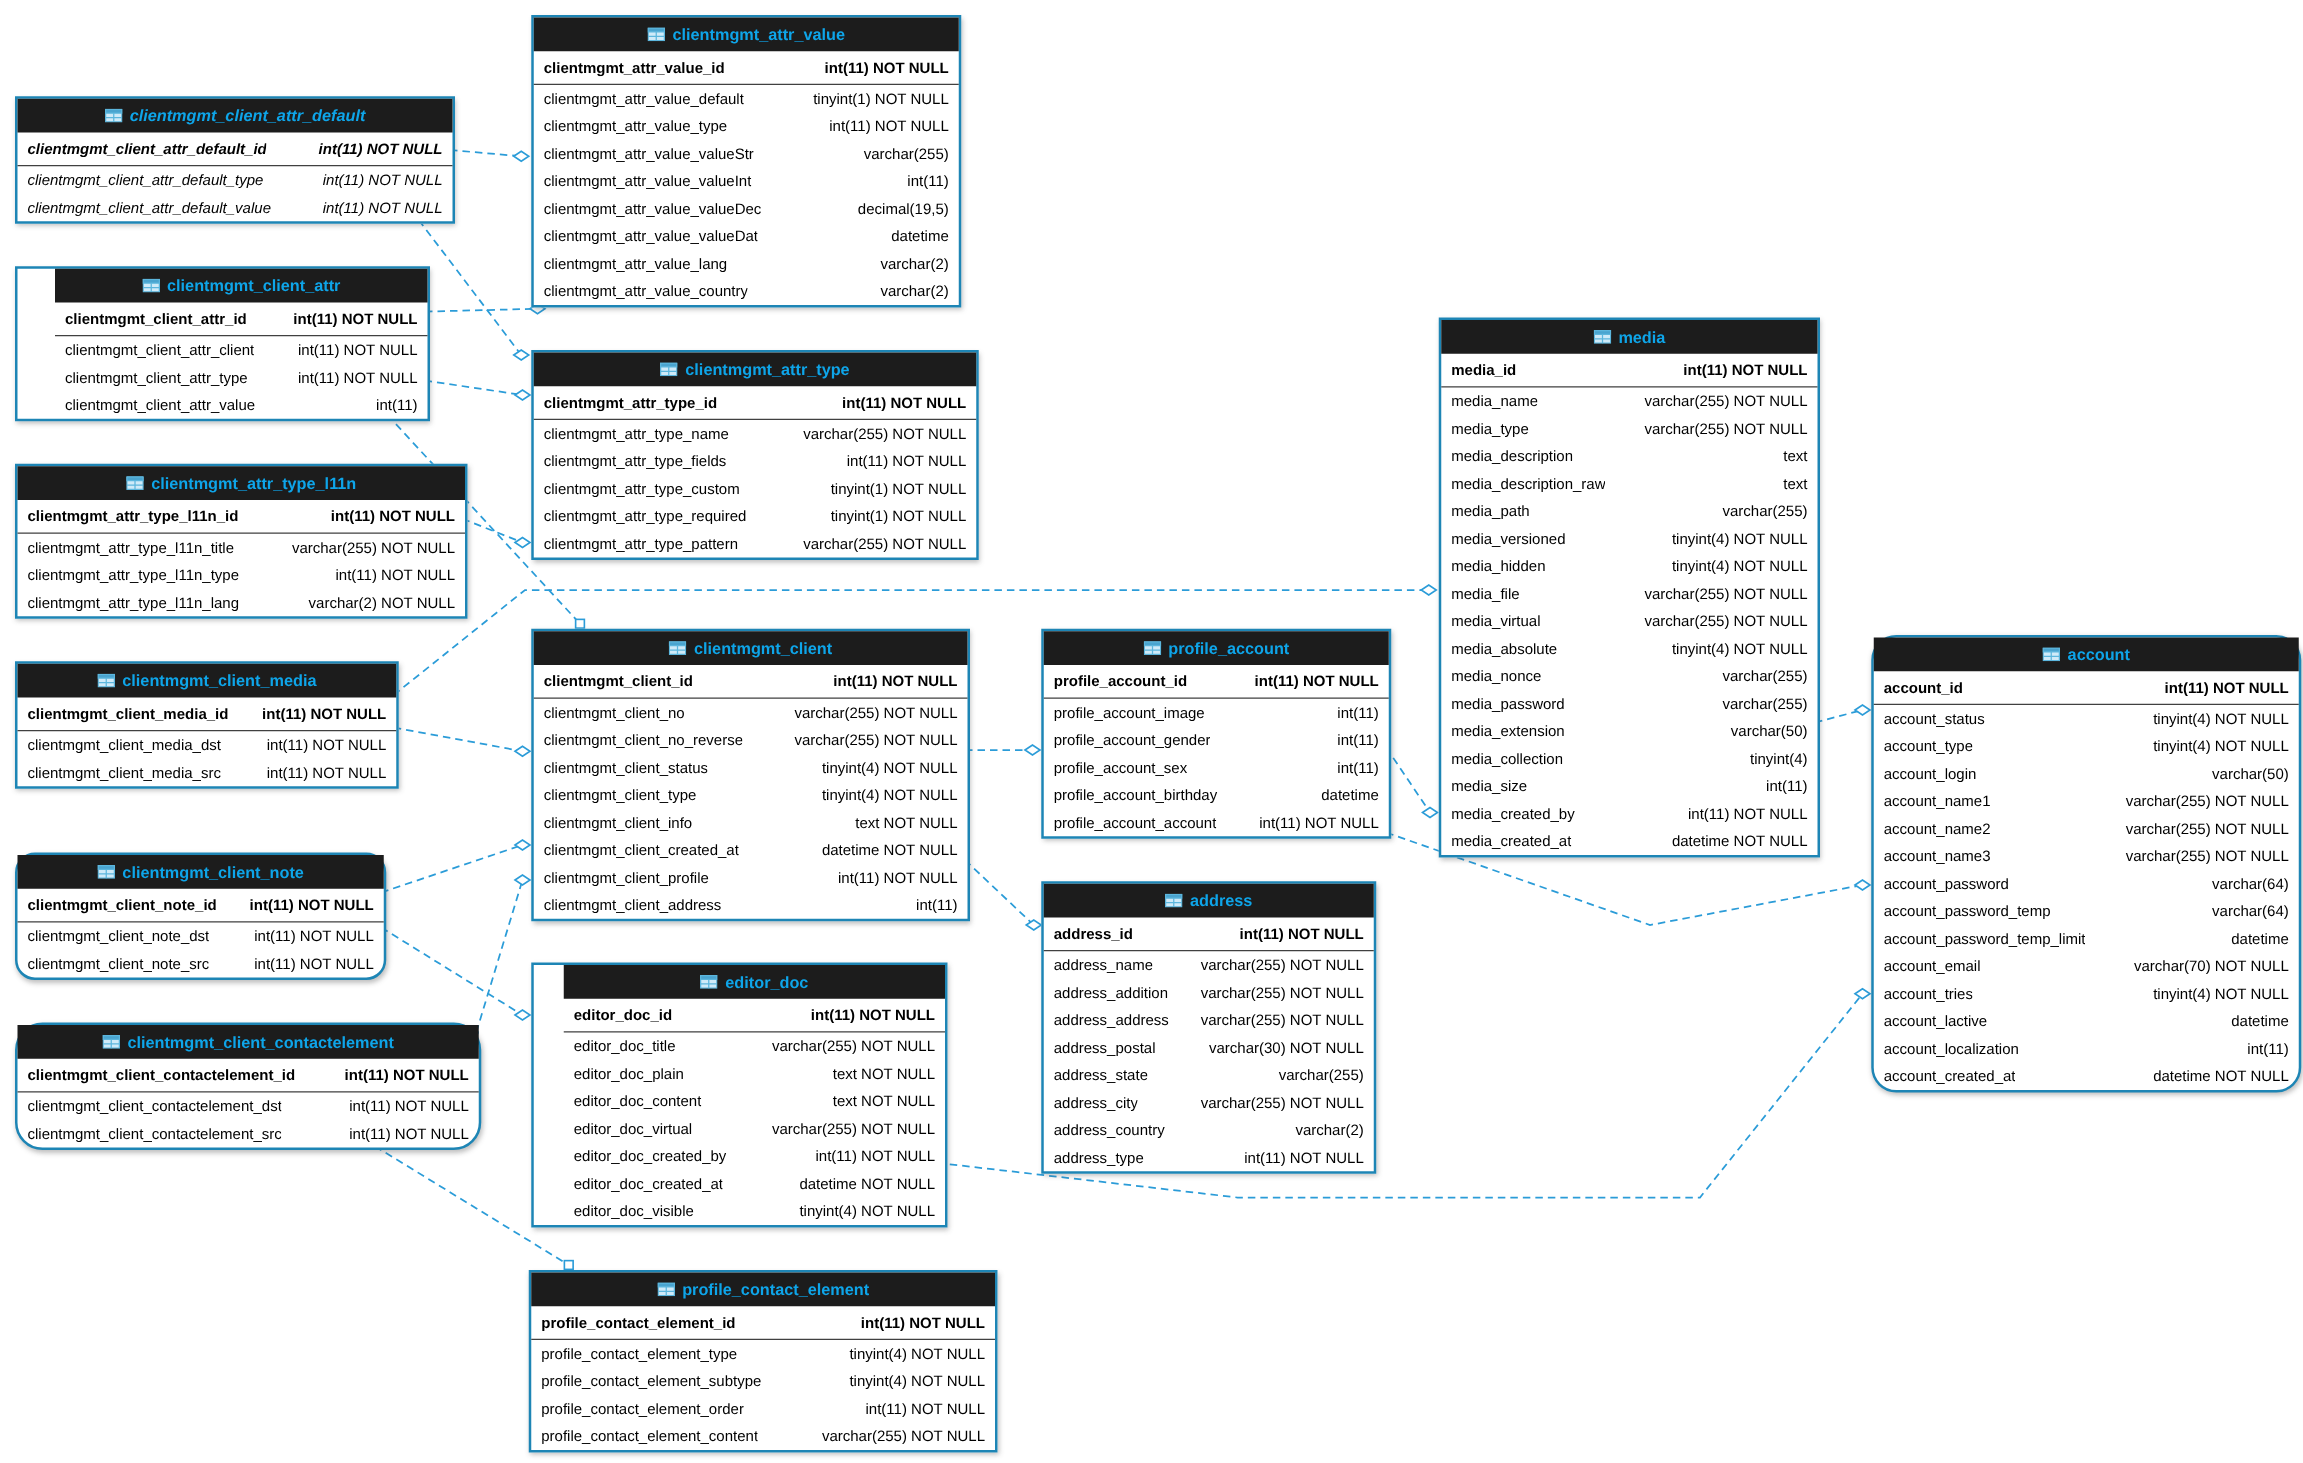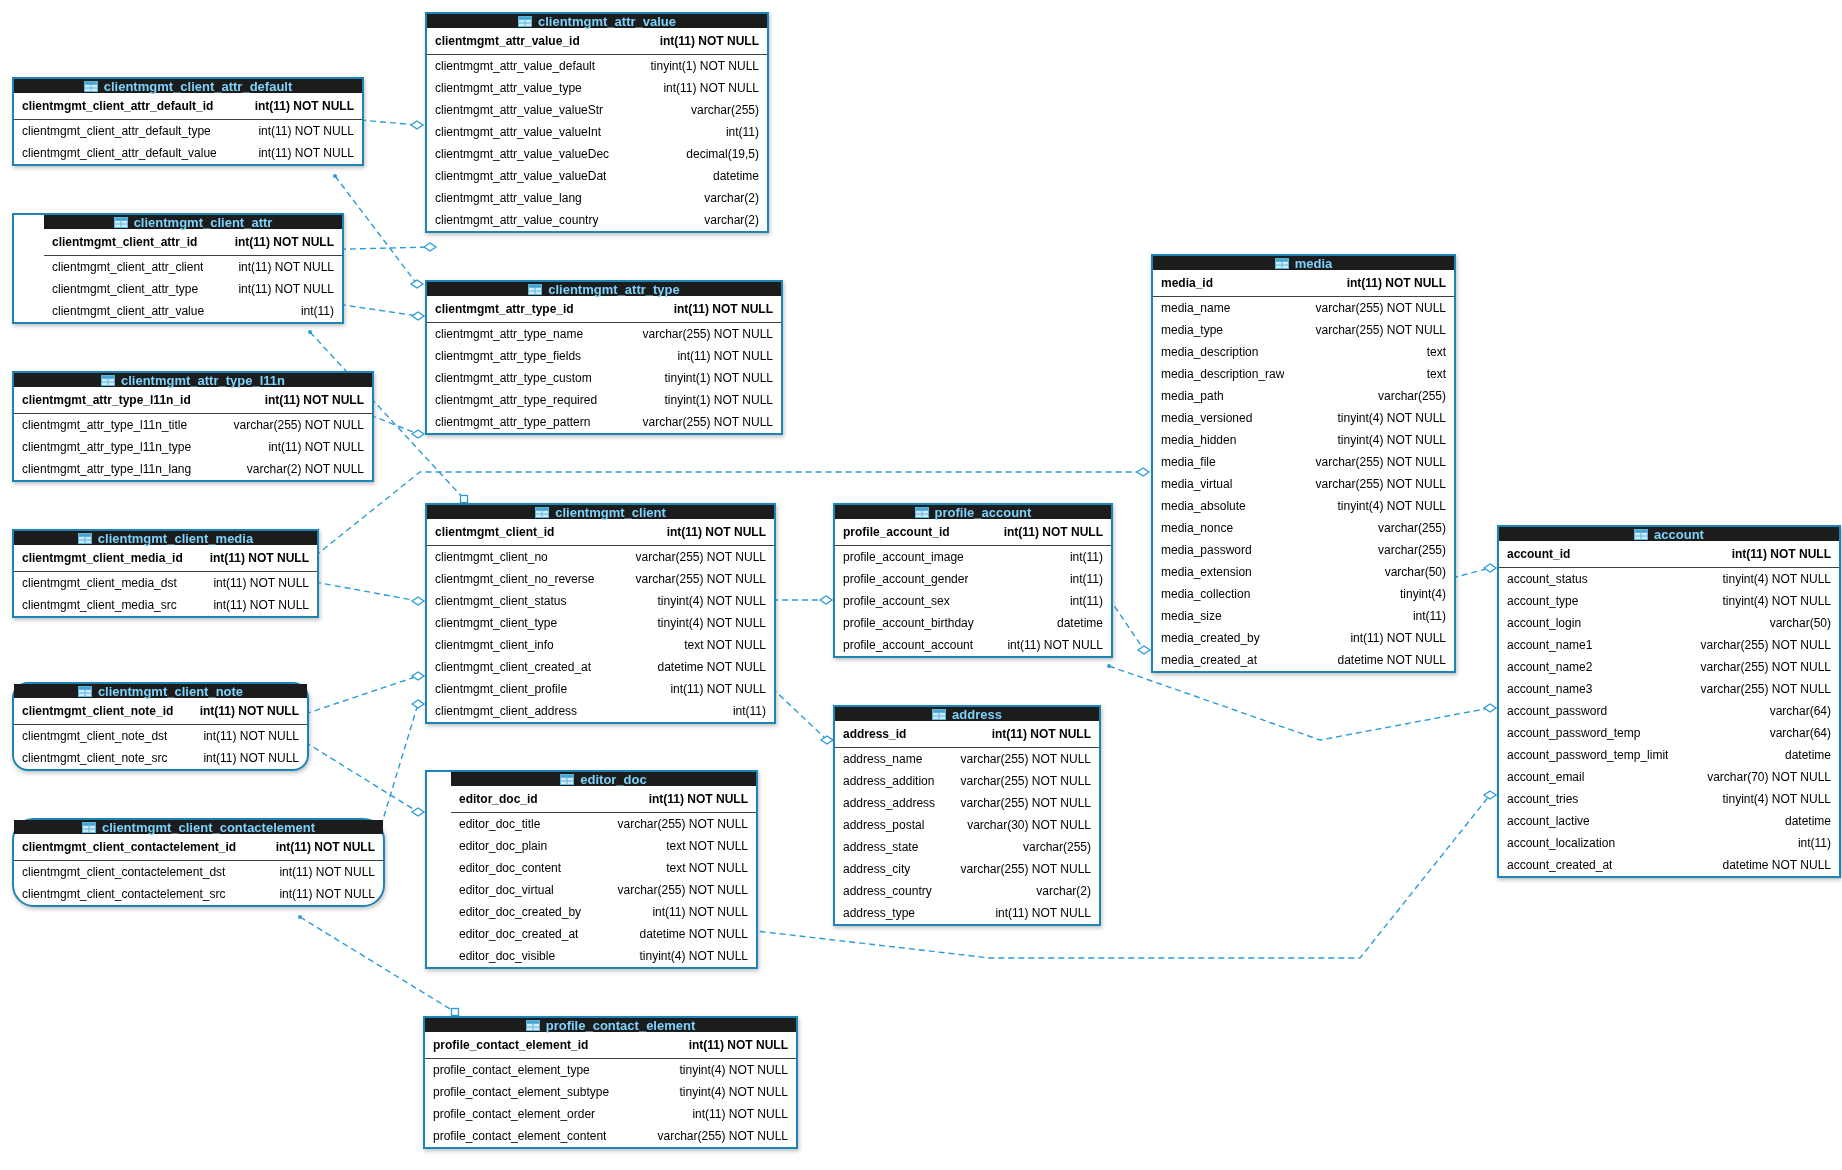--- a/index.html
+++ b/index.html
@@ -11,21 +11,21 @@
   #canvas{position:absolute;inset:0;width:1842px;height:1170px}
   #connections{position:absolute;left:0;top:0}
   .conn{fill:none;stroke:#2b9cd8;stroke-width:1.4;stroke-dasharray:6 4}
   .conn-dot{fill:#2b9cd8}
   .conn-marker{fill:#ffffff;stroke:#2b9cd8;stroke-width:1.3}
   .table-card{
     position:absolute;background:#ffffff;border:2px solid #1d85b5;
     box-shadow:1px 2px 4px rgba(70,70,70,.35);
   }
   .table-header{
-    height:14px;background:#1c1c1c;color:#7dd3fc;
+    height:27px;background:#1c1c1c;color:#0ea5e9;
     display:flex;align-items:center;justify-content:center;gap:6px;
     font-size:13px;font-weight:bold;
   }
   .table-icon{display:inline-flex;align-items:center;line-height:0}
   .col-row{
     display:flex;justify-content:space-between;align-items:center;gap:12px;
     height:22px;padding:0 8px;font-size:12px;color:#000;white-space:nowrap;
   }
   .col-row.pk{height:26px;font-weight:bold;border-bottom:1px solid #404040}
   .col-name{overflow:hidden}
@@ -169,21 +169,21 @@
       </div>
       <div class="col-row">
         <span class="col-name">clientmgmt_attr_value_lang</span>
         <span class="col-type">varchar(2)</span>
       </div>
       <div class="col-row">
         <span class="col-name">clientmgmt_attr_value_country</span>
         <span class="col-type">varchar(2)</span>
       </div>
     </div>
-    <div class="table-card" style="left: 12px; top: 77px; width: 348px;">
+    <div class="table-card" style="left: 12px; top: 77px; width: 348px; font-style: italic;">
       <div class="table-header">
         <span class="table-icon">
           <svg width="14" height="11" viewBox="0 0 14 11">
             <rect x="0.5" y="0.5" width="13" height="10" fill="#cfeaf8" stroke="#5cb6dd"></rect>
             <rect x="0.5" y="0.5" width="13" height="3" fill="#4aa4cf" stroke="#5cb6dd"></rect>
             <line x1="7" y1="3.5" x2="7" y2="10.5" stroke="#5cb6dd"></line>
             <line x1="0.5" y1="7" x2="13.5" y2="7" stroke="#5cb6dd"></line>
           </svg>
         </span>
         <span class="table-title">clientmgmt_client_attr_default</span>
@@ -662,21 +662,21 @@
       </div>
       <div class="col-row">
         <span class="col-name">media_created_by</span>
         <span class="col-type">int(11) NOT NULL</span>
       </div>
       <div class="col-row">
         <span class="col-name">media_created_at</span>
         <span class="col-type">datetime NOT NULL</span>
       </div>
     </div>
-    <div class="table-card" style="left: 1497px; top: 525px; width: 340px;">
+    <div class="table-card" style="left: 1497px; top: 508px; width: 340px; border-radius: 20px;">
       <div class="table-header">
         <span class="table-icon">
           <svg width="14" height="11" viewBox="0 0 14 11">
             <rect x="0.5" y="0.5" width="13" height="10" fill="#cfeaf8" stroke="#5cb6dd"></rect>
             <rect x="0.5" y="0.5" width="13" height="3" fill="#4aa4cf" stroke="#5cb6dd"></rect>
             <line x1="7" y1="3.5" x2="7" y2="10.5" stroke="#5cb6dd"></line>
             <line x1="0.5" y1="7" x2="13.5" y2="7" stroke="#5cb6dd"></line>
           </svg>
         </span>
         <span class="table-title">account</span>

